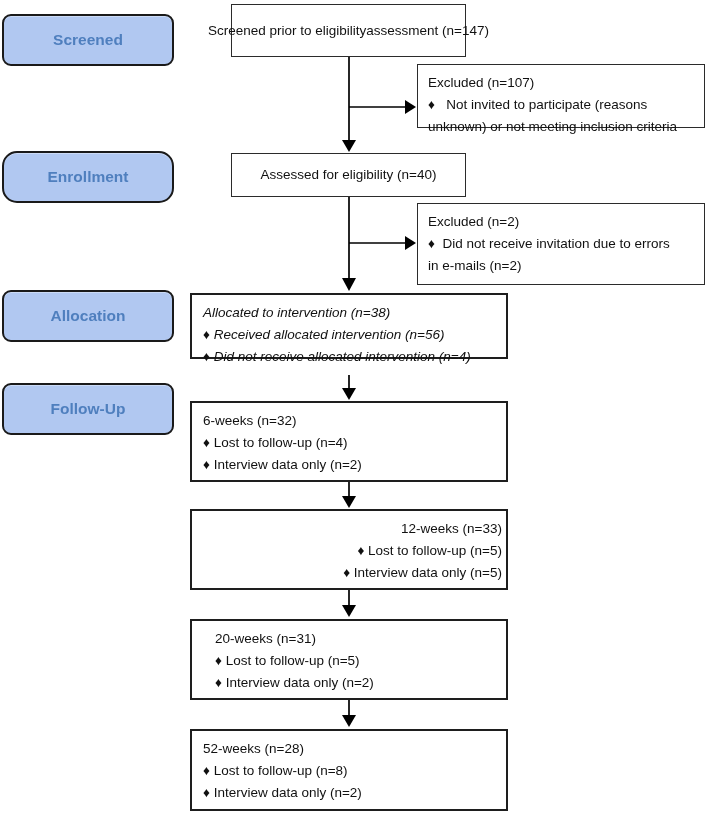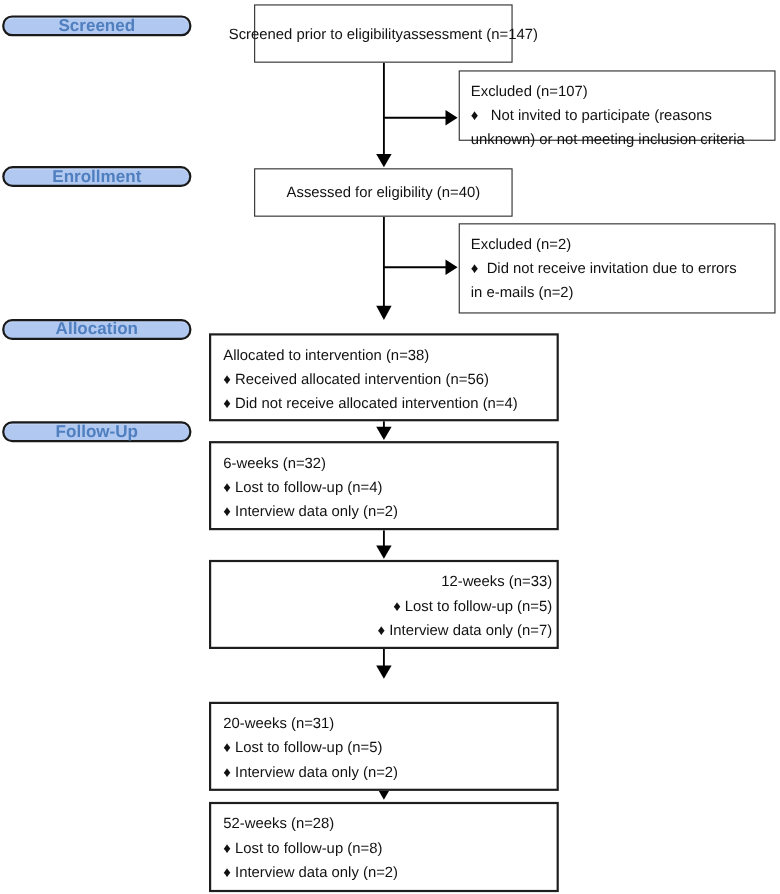--- a/index.html
+++ b/index.html
@@ -18,21 +18,21 @@
     width: 709px; height: 813px;
     pointer-events: none;
   }
   .connectors line { stroke: #000000; stroke-width: 1.7; }
   .connectors polygon { fill: #000000; }
 
   .stage {
     position: absolute;
     left: 2px;
     width: 172px;
-    height: 19px;
+    height: 52px;
     background: #b1c8f1;
     border: 2px solid #1a1a1a;
     border-radius: 9px;
     box-sizing: border-box;
     display: flex;
     align-items: center;
     justify-content: center;
     font-size: 15.5px;
     font-weight: bold;
     color: #4f7fbe;
@@ -128,39 +128,39 @@
   <div class="box centered" style="left:231px; top:153px; width:235px; height:44px;">
     <div class="line">Assessed for eligibility (n=40)</div>
   </div>
 
   <div class="box lefttext" style="left:417px; top:203px; width:288px; height:82px;">
     <div class="line">Excluded (n=2)</div>
     <div class="line">♦  Did not receive invitation due to errors</div>
     <div class="line">in e-mails (n=2)</div>
   </div>
 
-  <div class="box lefttext thick" style="left:190px; top:303px; width:318px; height:80px; padding-left:11px;">
+  <div class="box lefttext thick" style="left:190px; top:293px; width:318px; height:66px; padding-left:11px;font-style:italic;">
     <div class="line">Allocated to intervention (n=38)</div>
     <div class="line">♦ Received allocated intervention (n=56)</div>
     <div class="line">♦ Did not receive allocated intervention (n=4)</div>
   </div>
 
   <div class="box lefttext thick" style="left:190px; top:401px; width:318px; height:81px; padding-left:11px;">
     <div class="line">6-weeks (n=32)</div>
     <div class="line">♦ Lost to follow-up (n=4)</div>
     <div class="line">♦ Interview data only (n=2)</div>
   </div>
 
   <div class="box lefttext thick" style="left:190px; top:509px; width:318px; height:81px; padding-left:11px;text-align:right;">
     <div class="line">12-weeks (n=33)</div>
     <div class="line">♦ Lost to follow-up (n=5)</div>
-    <div class="line">♦ Interview data only (n=7)</div>
+    <div class="line">♦ Interview data only (n=5)</div>
   </div>
 
-  <div class="box lefttext thick" style="left:190px; top:619px; width:318px; height:81px; padding-left:11px;margin-top:19px;">
+  <div class="box lefttext thick" style="left:190px; top:619px; width:318px; height:81px; padding-left:23px;">
     <div class="line">20-weeks (n=31)</div>
     <div class="line">♦ Lost to follow-up (n=5)</div>
     <div class="line">♦ Interview data only (n=2)</div>
   </div>
 
   <div class="box lefttext thick" style="left:190px; top:729px; width:318px; height:82px; padding-left:11px;">
     <div class="line">52-weeks (n=28)</div>
     <div class="line">♦ Lost to follow-up (n=8)</div>
     <div class="line">♦ Interview data only (n=2)</div>
   </div>

